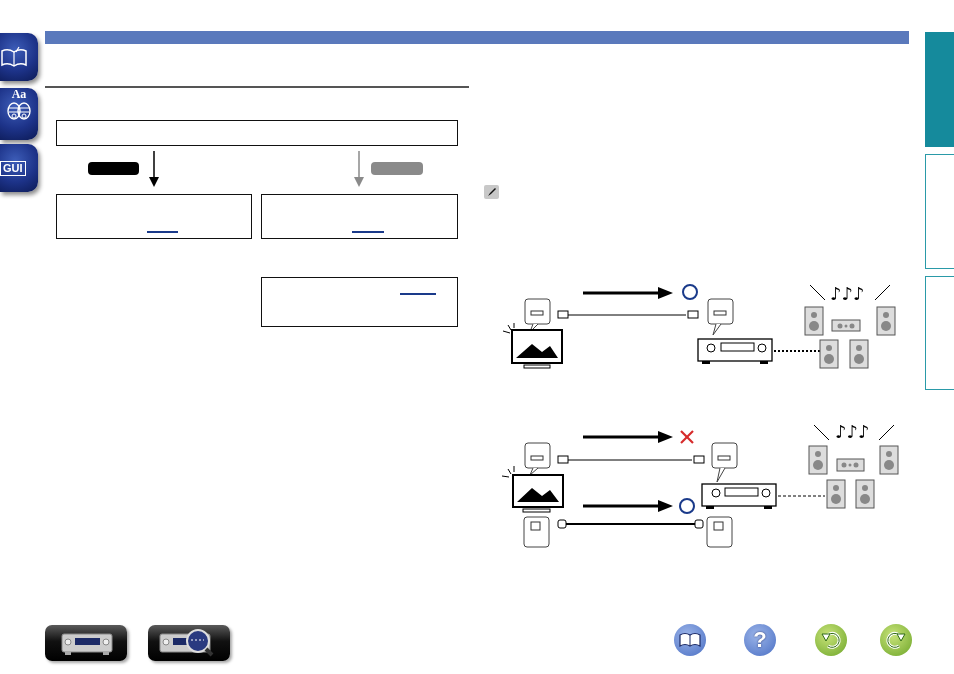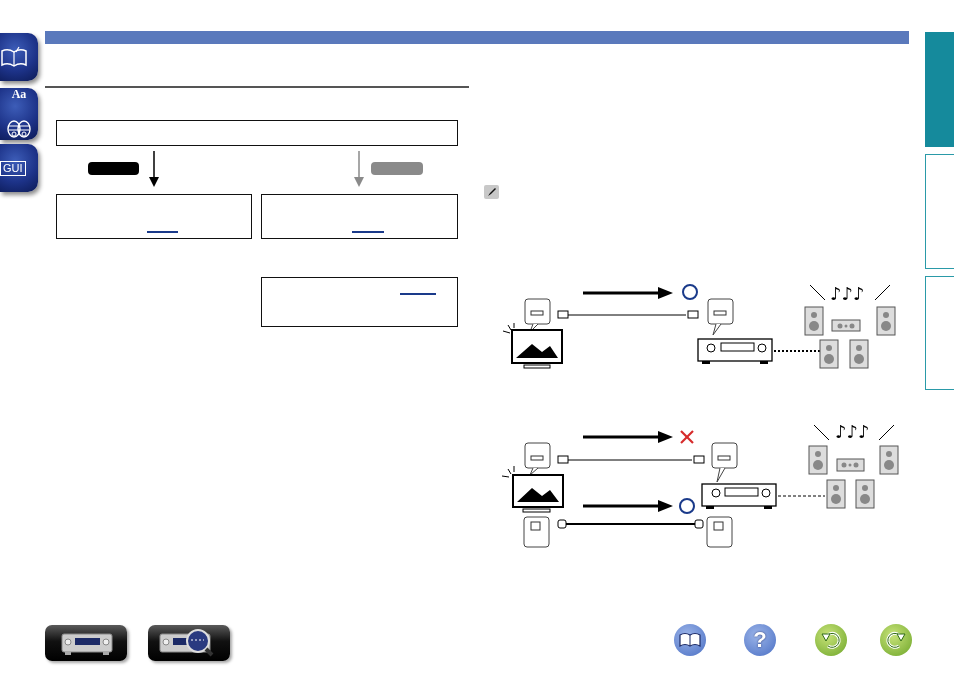--- a/index.html
+++ b/index.html
@@ -1,18 +1,18 @@
 <!DOCTYPE html>
 <html><head>
 <meta charset="utf-8">
 <style>
   html,body{margin:0;padding:0;}
   body{width:954px;height:674px;position:relative;background:#fff;font-family:"Liberation Sans",sans-serif;overflow:hidden;}
   .abs{position:absolute;}
-  .side-btn{position:absolute;left:0;width:38px;height:48px;border-radius:0 10px 10px 0;background:radial-gradient(circle at 40% 35%,#3d5db8 0%,#1d3389 55%,#0c1a55 100%);box-shadow:2px 3px 4px rgba(0,0,0,.45);display:flex;align-items:center;justify-content:space-between;cursor:pointer;}
+  .side-btn{position:absolute;left:0;width:38px;height:48px;border-radius:0 10px 10px 0;background:radial-gradient(circle at 40% 35%,#3d5db8 0%,#1d3389 55%,#0c1a55 100%);box-shadow:2px 3px 4px rgba(0,0,0,.45);display:flex;align-items:center;justify-content:flex-start;cursor:pointer;}
   .topbar{left:45px;top:31px;width:864px;height:13px;background:#5a79bc;}
   .rule{left:45px;top:86px;width:424px;height:2px;background:#555;}
   .box{position:absolute;border:1.5px solid #111;background:#fff;box-sizing:border-box;}
   .link{position:absolute;height:2px;background:#1a3a8a;}
   .pill{position:absolute;height:13px;border-radius:4px;}
   .tab-r{position:absolute;left:925px;width:29px;box-sizing:border-box;}
   .bottom-btn{position:absolute;top:625px;width:82px;height:36px;border-radius:7px;background:linear-gradient(180deg,#5a5a5a 0%,#111 45%,#000 100%);box-shadow:2px 2px 3px rgba(0,0,0,.35);cursor:pointer;}
   .round-btn{position:absolute;top:624px;width:32px;height:32px;border-radius:50%;cursor:pointer;display:flex;align-items:center;justify-content:center;}
 </style>
 </head>
@@ -29,21 +29,21 @@
   <span style="color:#fff;font-family:'Liberation Serif',serif;font-size:12px;font-weight:bold;line-height:12px;">Aa</span>
   <svg width="26" height="22" viewBox="0 0 26 22">
     <ellipse cx="8" cy="11" rx="6" ry="8" fill="none" stroke="#fff" stroke-width="1.4"></ellipse>
     <ellipse cx="18" cy="11" rx="6" ry="8" fill="none" stroke="#fff" stroke-width="1.4"></ellipse>
     <path d="M3 8 H13 M3 12 H13 M13 8 H23 M13 12 H23" stroke="#fff" stroke-width="1"></path>
     <circle cx="8" cy="16" r="2" fill="none" stroke="#fff"></circle>
       <circle cx="18" cy="16" r="2" fill="none" stroke="#fff"></circle>
   </svg>
 </div>
 <div class="side-btn" style="top:144px;">
-  <div style="border:1.5px solid #fff;color:#fff;font-size:11px;font-weight:normal;padding:0 2px;line-height:13px;">GUI</div>
+  <div style="border:1.5px solid #fff;color:#fff;font-size:11px;font-weight:bold;padding:0 2px;line-height:13px;">GUI</div>
 </div>
 
 <div class="abs topbar"></div>
 <div class="abs rule"></div>
 
 <div class="box" style="left:56px;top:120px;width:402px;height:26px;"><span></span></div>
 
 <div class="pill" style="left:88px;top:162px;width:51px;background:#000;"><span></span></div>
 <svg class="abs" style="left:147px;top:151px;" width="14" height="38">
   <line x1="7" y1="0" x2="7" y2="28" stroke="#000" stroke-width="1.5"></line>

